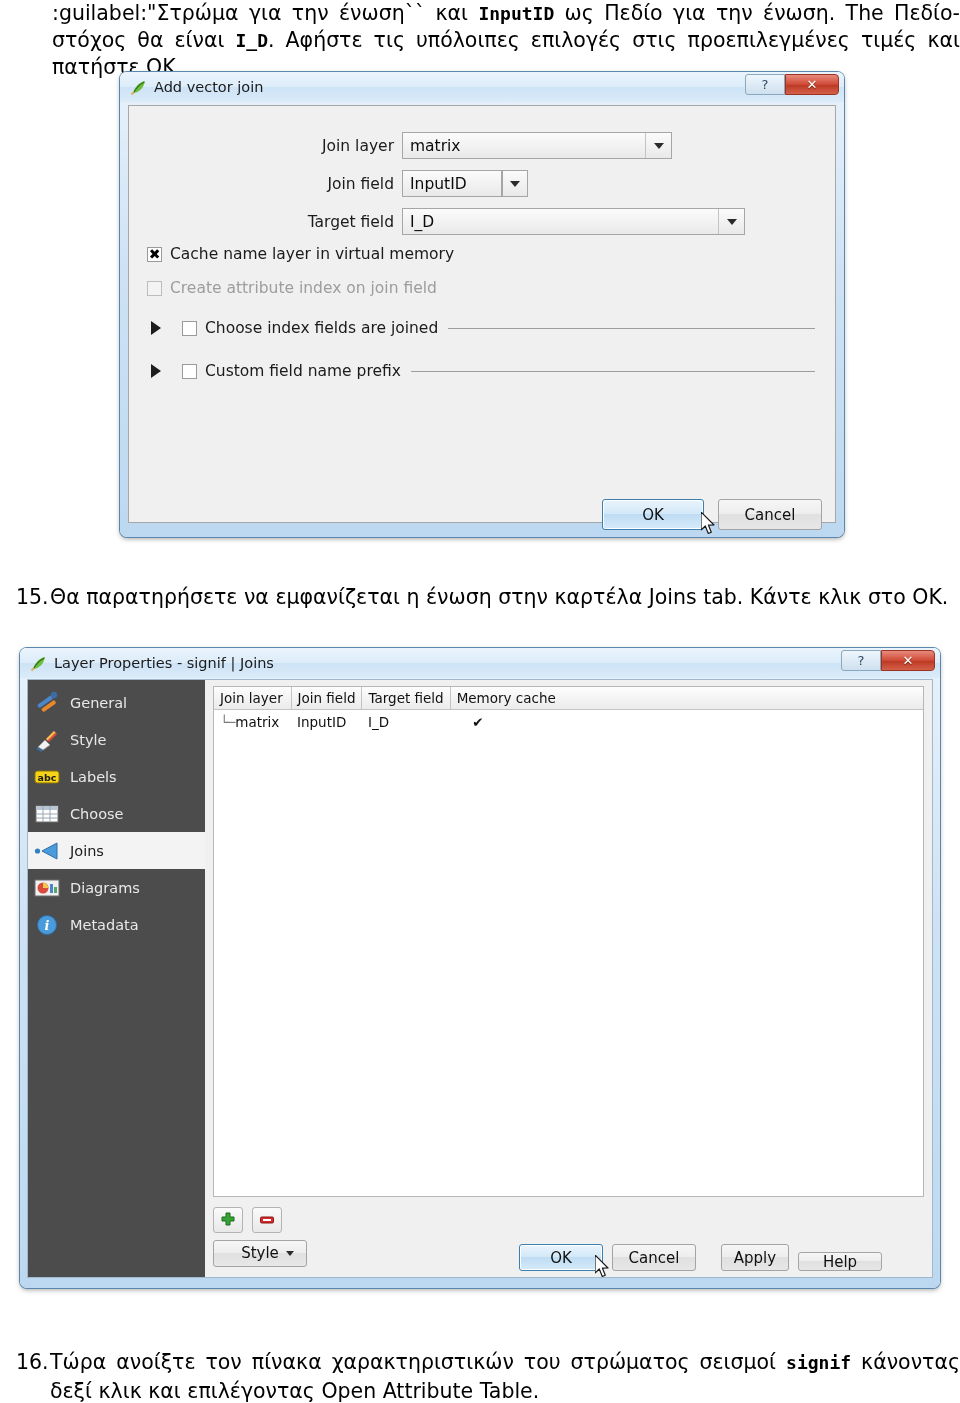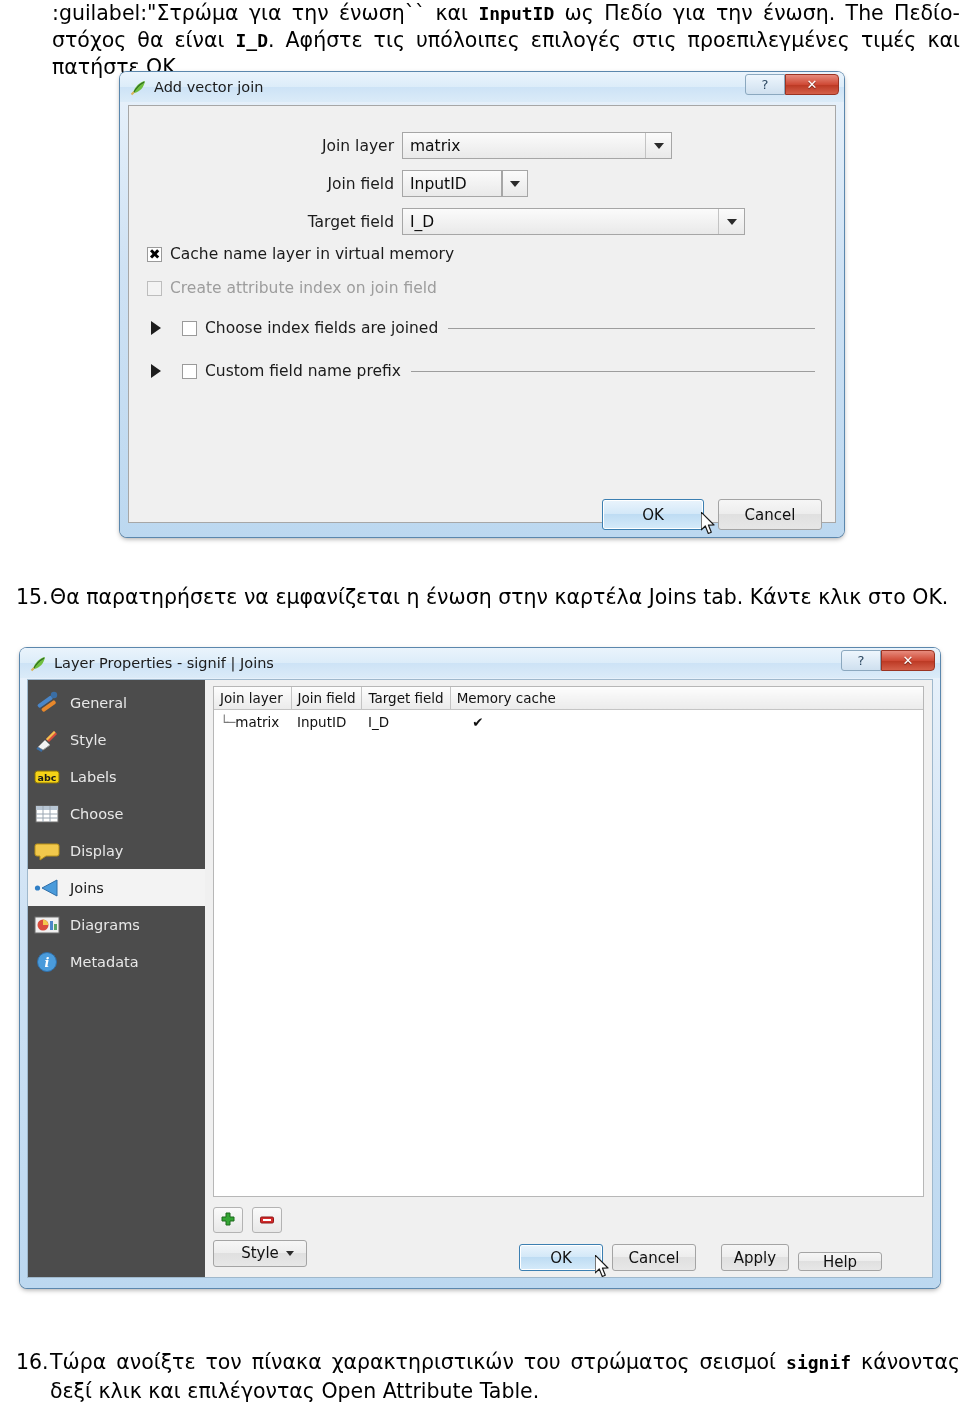--- a/index.html
+++ b/index.html
@@ -493,28 +493,20 @@
             <rect x="2" y="5" width="22" height="4" fill="#b8c6d4"></rect>
             <line x1="2" y1="13" x2="24" y2="13" stroke="#9aa6b2"></line>
             <line x1="2" y1="17" x2="24" y2="17" stroke="#9aa6b2"></line>
             <line x1="9" y1="5" x2="9" y2="21" stroke="#9aa6b2"></line>
             <line x1="16" y1="5" x2="16" y2="21" stroke="#9aa6b2"></line>
           </svg>
         </span>
         <span>Choose</span>
       </div>
 
-      <div class="side-item">
-        <span class="side-ico">
-          <svg width="26" height="26" viewBox="0 0 26 26">
-            <path d="M3 6 h20 a2 2 0 0 1 2 2 v8 a2 2 0 0 1 -2 2 h-11 l-6 4 v-4 h-3 a2 2 0 0 1 -2 -2 v-8 a2 2 0 0 1 2 -2 z" fill="#f2c94c" stroke="#b99219"></path>
-          </svg>
-        </span>
-        <span>Display</span>
-      </div>
 
 
       <div class="side-item active">
         <span class="side-ico">
           <svg width="26" height="26" viewBox="0 0 26 26">
             <circle cx="3.5" cy="13" r="2.6" fill="#2f7fc6"></circle>
             <polygon points="23,5 23,21 8,13" fill="#4a9bdb" stroke="#2f6ea8"></polygon>
           </svg>
         </span>
         <span>Joins</span>

